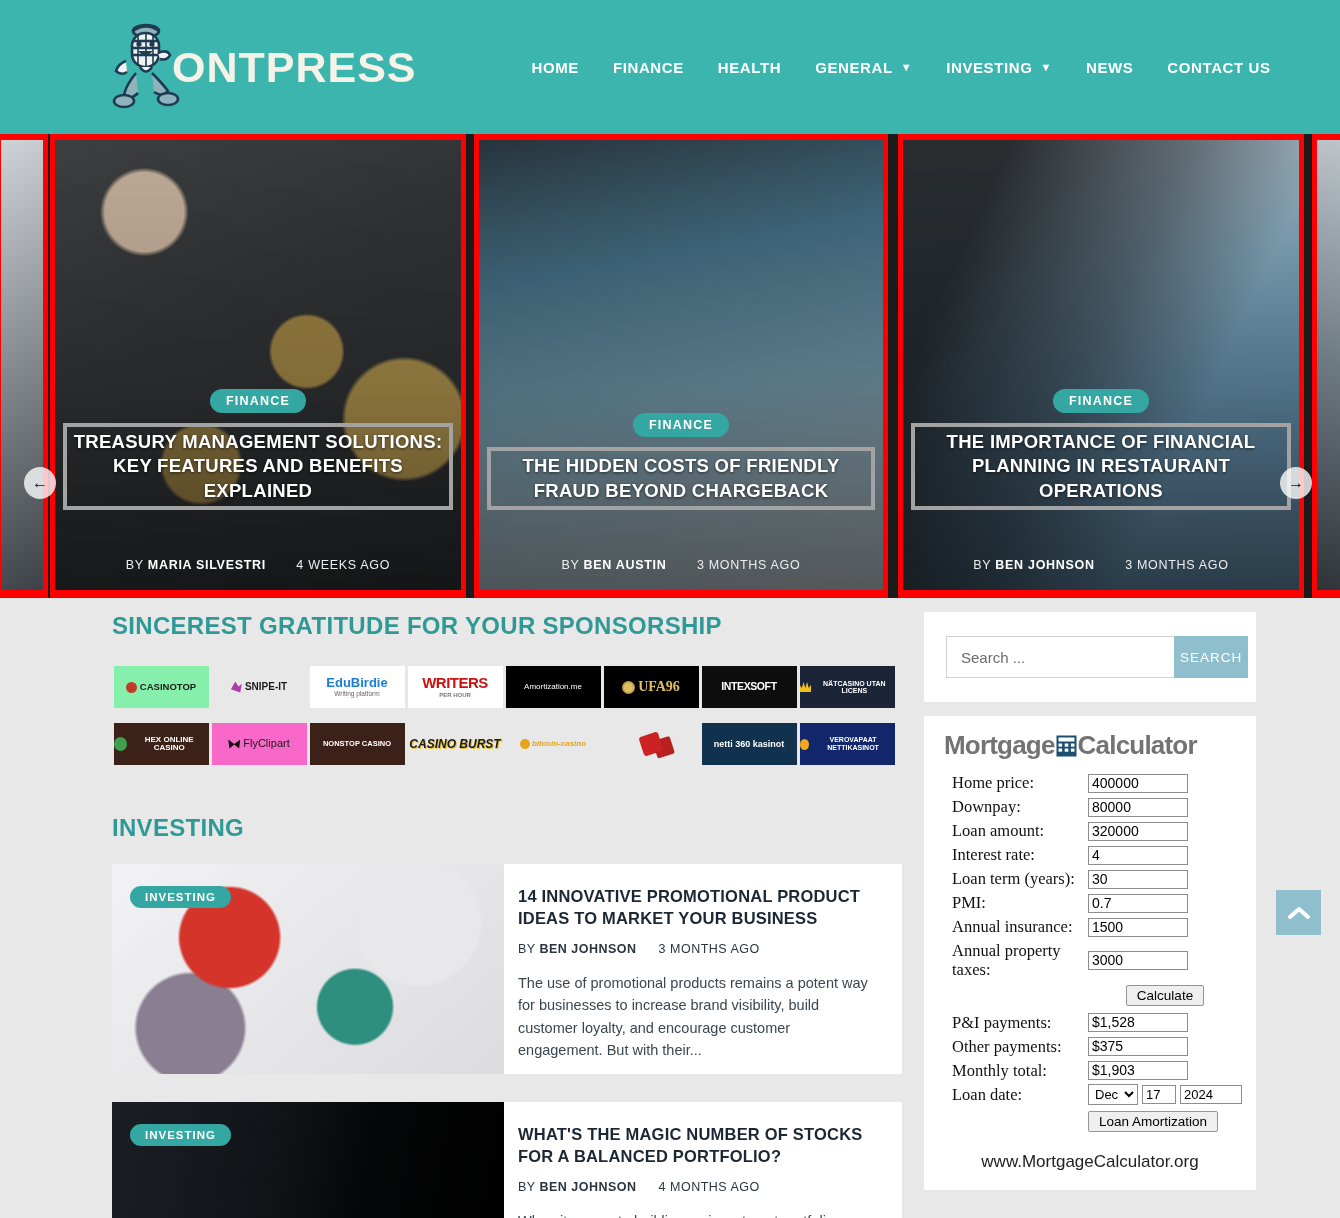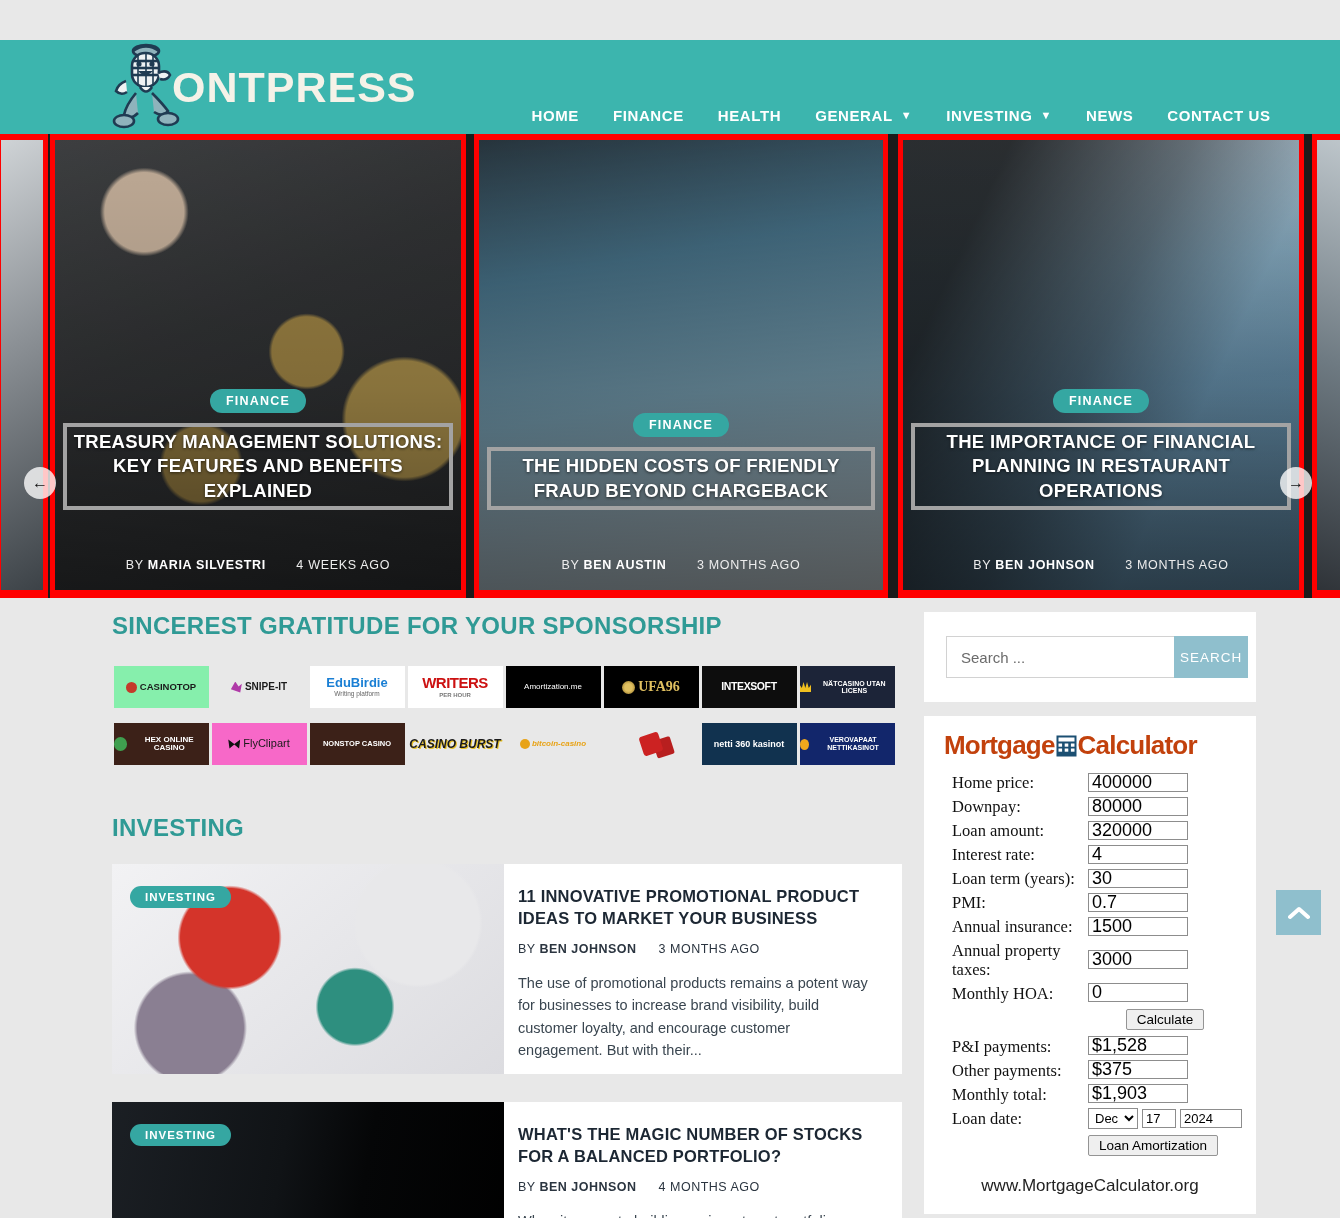--- a/index.html
+++ b/index.html
@@ -6,26 +6,25 @@
   html, body {
     margin: 0; padding: 0;
     width: 1340px; height: 1218px;
     overflow: hidden;
     background: #e8e8e8;
     font-family: "Liberation Sans", sans-serif;
   }
 
   
   .site-header {
-    height: 94px;
+    height: 134px;
     background: #3cb5ae;
     display: flex;
-    align-items: flex-end;
+    align-items: center;
     position: relative;
-    margin-top: 40px;
   }
   .logo-wrap {
     display: flex;
     align-items: center;
     margin-left: 108px;
     height: 100%;
   }
   .logo-mark { width: 74px; height: 100px; flex: 0 0 74px; }
   .logo-text {
     font-size: 43px;
@@ -224,41 +223,41 @@
   .search-input::placeholder { color: #6b6b6b; }
   .search-submit {
     width: 88px; background: #8fbfcd; color: #fff;
     border: none; font-size: 13.5px; letter-spacing: 1px;
     cursor: pointer; font-family: "Liberation Sans", sans-serif;
   }
 
   .calc-widget { padding: 14px 14px 18px 14px; }
   .calc-logo {
     font-family: "Liberation Sans", sans-serif;
-    font-size: 26px; font-weight: 700; color: #c2410c;
+    font-size: 26px; font-weight: 700; color: #737373;
     letter-spacing: -0.8px;
     display: flex; align-items: center; margin-bottom: 10px;
     padding-left: 6px;
   }
   .calc-icon {
     display: inline-block; width: 21px; height: 22px;
     margin: 0 1px;
   }
   .calc-table { border-collapse: collapse; width: 100%; }
   .calc-table td {
     font-family: "Liberation Serif", serif;
     font-size: 16.5px; color: #111;
     padding: 2px 0; vertical-align: middle;
   }
   .calc-table td.lbl { width: 176px; padding-left: 14px; line-height: 1.16; }
   .calc-inp {
     width: 100px; height: 19px;
     border: 1px solid #8d8d8d;
     font-family: "Liberation Sans", sans-serif;
-    font-size: 18px; padding: 0 3px; color: #000;
+    font-size: 14px; padding: 0 3px; color: #000;
     background: #fff;
   }
   .calc-btn {
     font-family: "Liberation Sans", sans-serif;
     font-size: 13.5px; padding: 2px 10px;
     border: 1px solid #949494; background: #efefef;
     cursor: pointer; border-radius: 2px;
   }
   .calc-center { text-align: center; padding: 4px 0 !important; }
   .date-row { display: flex; gap: 4px; align-items: center; }
@@ -521,21 +520,21 @@
       <article class="post-card">
         <div class="post-thumb" style="background:
                radial-gradient(circle at 30% 35%, #d4342a 0 16%, transparent 17%),
                radial-gradient(circle at 62% 68%, #2e8f7f 0 13%, transparent 14%),
                radial-gradient(circle at 20% 78%, #8a7f92 0 15%, transparent 16%),
                radial-gradient(circle at 78% 28%, #e8e8ea 0 18%, transparent 19%),
                linear-gradient(140deg,#f2f2f4,#dcdce0)">
           <span class="post-pill">INVESTING</span>
         </div>
         <div class="post-body">
-          <h3 class="post-title">11 INNOVATIVE PROMOTIONAL PRODUCT IDEAS TO MARKET YOUR BUSINESS</h3>
+          <h3 class="post-title">14 INNOVATIVE PROMOTIONAL PRODUCT IDEAS TO MARKET YOUR BUSINESS</h3>
           <div class="post-meta">
             <span>BY</span>
             <b>BEN JOHNSON</b>
             <span class="gap"></span>
             <span>3 MONTHS AGO</span>
           </div>
           <p class="post-excerpt">The use of promotional products remains a potent way for businesses to increase brand visibility, build customer loyalty, and encourage customer engagement. But with their...</p>
         </div>
       </article>
 
@@ -611,24 +610,20 @@
         </tr>
         <tr>
           <td class="lbl">Annual insurance:</td>
           <td><input class="calc-inp" value="1500" style=""></td>
         </tr>
         <tr>
           <td class="lbl">Annual property taxes:</td>
           <td><input class="calc-inp" value="3000" style=""></td>
         </tr>
         <tr>
-          <td class="lbl">Monthly HOA:</td>
-          <td><input class="calc-inp" value="0" style=""></td>
-        </tr>
-        <tr>
           <td class="lbl"></td>
           <td class="calc-center"><button class="calc-btn">Calculate</button></td>
         </tr>
         <tr>
           <td class="lbl">P&amp;I payments:</td>
           <td><input class="calc-inp" value="$1,528" style=""></td>
         </tr>
         <tr>
           <td class="lbl">Other payments:</td>
           <td><input class="calc-inp" value="$375" style=""></td>

